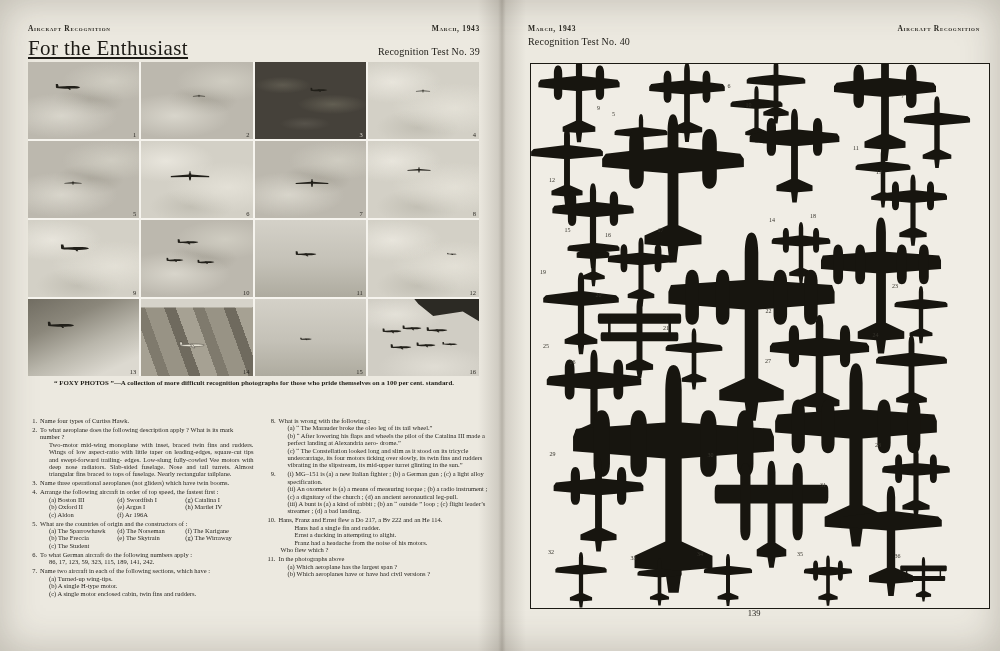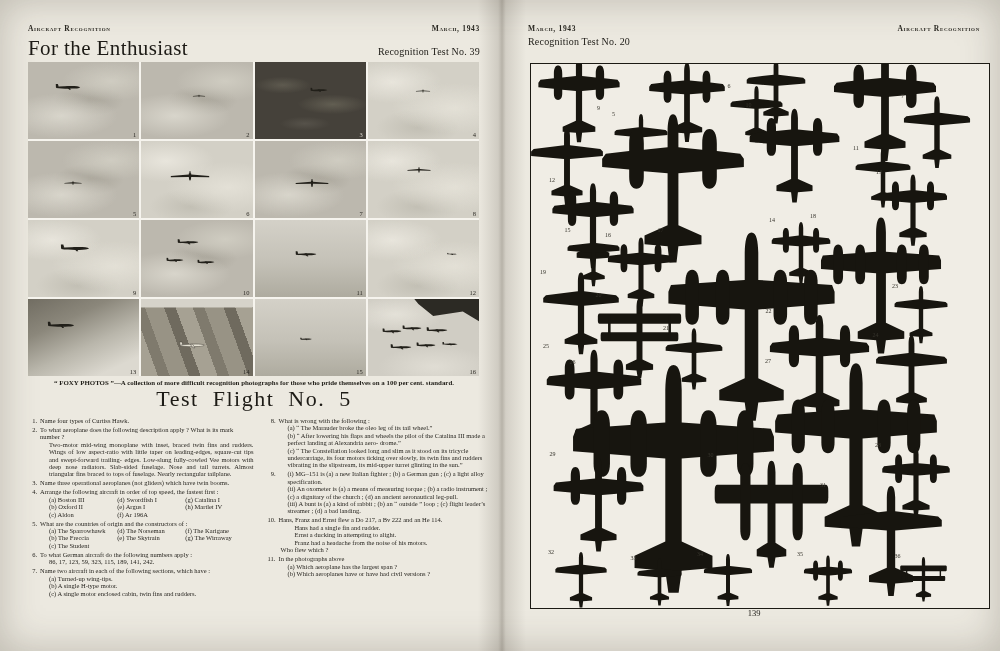--- a/index.html
+++ b/index.html
@@ -7,21 +7,21 @@
     background:#ece9e0;font-family:"Liberation Serif","DejaVu Serif",serif;color:#1d1b16;}
   .stage::before{content:"";position:absolute;inset:0;pointer-events:none;
     box-shadow:inset 0 0 38px rgba(70,62,48,.28);}
   .gutter{position:absolute;left:478px;top:0;width:48px;height:651px;pointer-events:none;
     background:linear-gradient(90deg,rgba(60,52,40,0) 0%,rgba(60,52,40,.16) 42%,rgba(60,52,40,.30) 50%,rgba(60,52,40,.14) 58%,rgba(60,52,40,0) 100%);}
   .page{position:absolute;top:0;width:500px;height:651px;}
   .page.left{left:0;} .page.right{left:500px;}
   .runhead{position:absolute;top:24px;left:28px;width:452px;display:flex;justify-content:space-between;
     font-size:7.5px;font-weight:bold;font-variant:small-caps;letter-spacing:.7px;color:#2a2822;}
   .titlerow{position:absolute;top:36px;left:28px;width:452px;display:flex;justify-content:space-between;align-items:baseline;}
-  .titlerow h1{margin:0;font-size:21px;font-weight:normal;letter-spacing:.4px;}
+  .titlerow h1{margin:0;font-size:21px;font-weight:normal;letter-spacing:.4px;text-decoration:underline;}
   .testno{font-size:10px;letter-spacing:.2px;}
   
   .photo-grid{position:absolute;left:28px;top:62px;width:451px;height:314px;
     display:grid;grid-template-columns:repeat(4,1fr);grid-template-rows:repeat(4,1fr);gap:2px;background:#f6f4ee;}
   .photo{position:relative;overflow:hidden;}
   .photo .num{position:absolute;right:3px;bottom:1px;font-size:6.5px;color:#2e2c26;}
   .photo .plane{position:absolute;transform:translate(-50%,-50%);fill:#211f19;}
   .photo .plane.light{fill:#e6e2d4;stroke:#45423a;stroke-width:2px;}
   .scene-a{background:#d3d0c6;background-image:
     radial-gradient(ellipse 70px 30px at 22% 26%,#e8e5dc 0%,rgba(232,229,220,0) 70%),
@@ -236,21 +236,20 @@
           <svg class="plane" style="left: 52%; top: 60%; width: 20px; height: 6px;">
             <use href="#g-side"></use>
           </svg>
           <svg class="plane" style="left: 74%; top: 58%; width: 16px; height: 4.8px;">
             <use href="#g-side"></use>
           </svg>
           <span class="num">16</span>
         </div>
       </div>
     <p class="caption">“ FOXY PHOTOS ”—A collection of more difficult recognition photographs for those who pride themselves on a 100 per cent. standard.</p>
-    <h2 class="quiz-title">Test Flight No. 5</h2>
     <div class="quiz">
       <div class="qcol" id="qcolL">
           <div class="q">
             <span class="qn">1.</span>
             <div class="qb">
               <p class="qt">Name four types of Curtiss Hawk.</p>
             </div>
           </div>
           <div class="q">
             <span class="qn">2.</span>
@@ -363,21 +362,21 @@
         </div>
     </div>
   </div>
 
   <div class="page right">
     <div class="runhead">
       <span>March, 1943</span>
       <span>Aircraft Recognition</span>
     </div>
     <div class="titlerow">
-      <span class="testno">Recognition Test No. 20</span>
+      <span class="testno">Recognition Test No. 40</span>
     </div>
     <div class="sil-panel" id="silPanel">
         <div class="sil" style="left: 5px; top: -11.16px; width: 86px; height: 96.32px;"><svg>
             <use href="#sil-t"></use>
           </svg></div>
         <div class="sil" style="left: 116px; top: -4.8px; width: 80px; height: 89.6px;"><svg>
             <use href="#sil-t"></use>
           </svg><span class="sn">2</span></div>
         <div class="sil" style="left: 214px; top: -4.72px; width: 62px; height: 69.44px;"><svg>
             <use href="#sil-s"></use>

